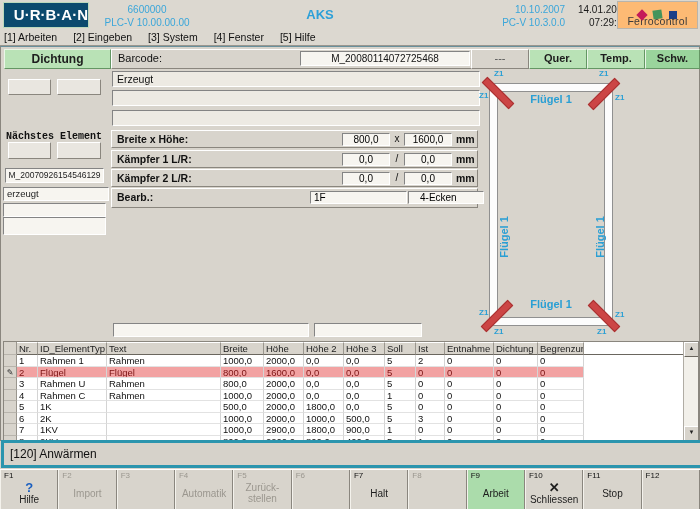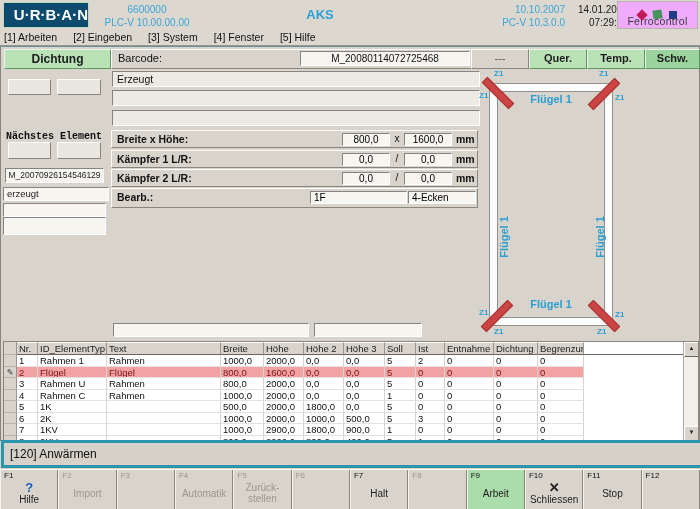--- a/index.html
+++ b/index.html
@@ -13,21 +13,21 @@
   .blankbox{background:#e9e6e0;border:1px solid;border-color:#ffffff #8a867e #8a867e #ffffff;}
   .greenbtn{background:#b9e2b6;border:1px solid;border-color:#e9f6e7 #649664 #649664 #e9f6e7;
             font-weight:bold;color:#1d1d1d;text-align:center;font-size:11px;line-height:16px;cursor:default;}
   
   #header{left:0;top:0;width:700px;height:30px;background:#dcd8d0;}
   #logo{left:3px;top:2px;width:84px;height:24px;background:#0c4a6e;border:1px solid #bcd8bc;
         color:#fff;font-weight:bold;font-size:15px;text-align:right;line-height:24px;letter-spacing:0px;}
   .bluetxt{color:#3aa6da;font-size:10px;line-height:13px;}
   .blktxt{color:#1a1a1a;font-size:10px;line-height:13px;}
   #aks{left:280px;top:7px;width:80px;text-align:center;font-weight:bold;font-size:13px;color:#2da0d8;}
-  #ferro{left:617px;top:1px;width:79px;height:26px;background:#f0abfc;border:1px solid #b8b4ac;text-align:center;}
+  #ferro{left:617px;top:1px;width:79px;height:26px;background:#fdba74;border:1px solid #b8b4ac;text-align:center;}
   #ferro .sq{display:inline-block;vertical-align:middle;}
   #ferro-name{font-size:10.5px;color:#3a3a3a;line-height:11px;letter-spacing:.3px;}
   
   #menubar{left:0;top:30px;width:700px;height:15px;border-bottom:1px solid #9a968e;font-size:10.5px;
            padding-left:4px;line-height:15px;background:#dcd8d0;}
   .menu-item{margin-right:16px;color:#111;}
   
   #main{left:0;top:46px;width:698px;height:394px;border-left:1px solid #8a867e;border-right:1px solid #8a867e;
         border-top:1px solid #68909c;background:#d8d4cc;}
   
@@ -49,21 +49,21 @@
   #next-status{left:2px;top:140px;width:101px;height:12px;font-size:9.5px;line-height:12px;padding-left:3px;color:#222;}
   
   .wide-field{left:111px;width:362px;height:14px;font-size:10.5px;line-height:14px;padding-left:4px;color:#111;}
   .dim-row{left:110px;width:365px;height:16px;}
   .dim-row .lbl{position:absolute;left:5px;top:2px;font-weight:bold;font-size:10.5px;color:#111;}
   .dim-row .v1{position:absolute;left:230px;top:2px;width:46px;height:11px;font-size:10px;text-align:center;line-height:11px;}
   .dim-row .sep{position:absolute;left:280px;top:2px;width:10px;text-align:center;font-size:10px;color:#111;}
   .dim-row .v2{position:absolute;left:292px;top:2px;width:46px;height:11px;font-size:10px;text-align:center;line-height:11px;}
   .dim-row .unit{position:absolute;left:344px;top:2px;font-weight:bold;font-size:10.5px;color:#111;}
   #bearb-row .f1{position:absolute;left:198px;top:2px;width:92px;height:11px;font-size:10px;line-height:11px;padding-left:3px;}
-  #bearb-row .f2{position:absolute;left:296px;top:2px;width:63px;height:11px;font-size:10px;line-height:11px;padding-left:3px;}
+  #bearb-row .f2{position:absolute;left:296px;top:2px;width:63px;height:11px;font-size:10px;line-height:11px;padding-left:11px;}
   
   #diagram{left:478px;top:14px;width:220px;height:280px;}
   #frame-outer{position:absolute;left:10px;top:22px;width:122px;height:241px;background:#fcfcfc;border:1px solid #909090;}
   #frame-hole{position:absolute;left:7px;top:7px;width:106px;height:225px;background:#d8d4cc;border:1px solid #909090;}
   .rbar{position:absolute;width:36px;height:6px;background:#cc4545;border:1px solid #a83030;}
   .z1{position:absolute;color:#2a9fd4;font-size:8px;font-weight:bold;}
   .fl{position:absolute;color:#2a9fd4;font-weight:bold;font-size:11px;}
   .fl-vert{position:absolute;width:120px;text-align:center;transform:rotate(-90deg);color:#2a9fd4;font-weight:bold;font-size:11px;}
   
   #tablewrap{left:2px;top:294px;width:694px;height:99px;background:#fff;border:1px solid #8a867e;overflow:hidden;}

